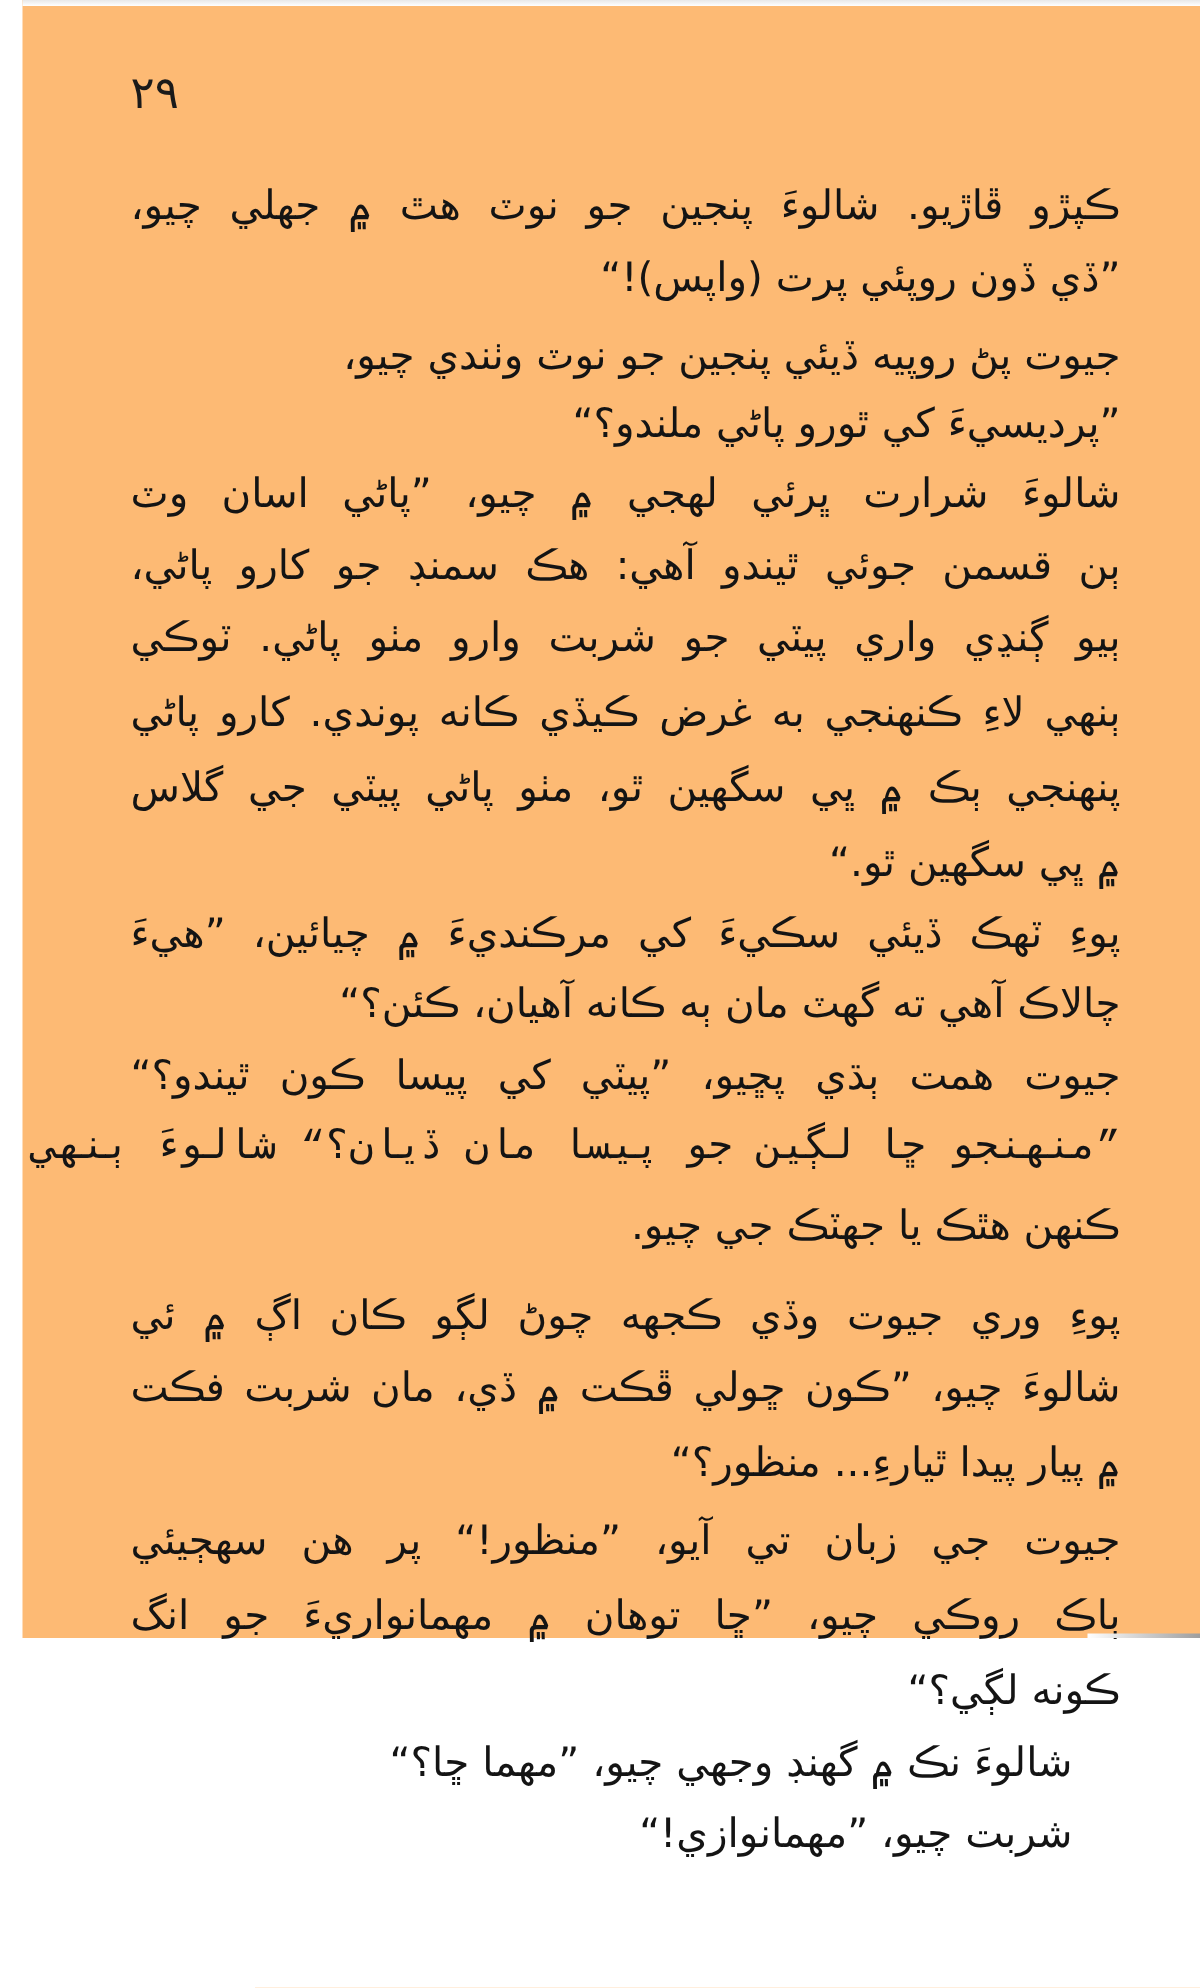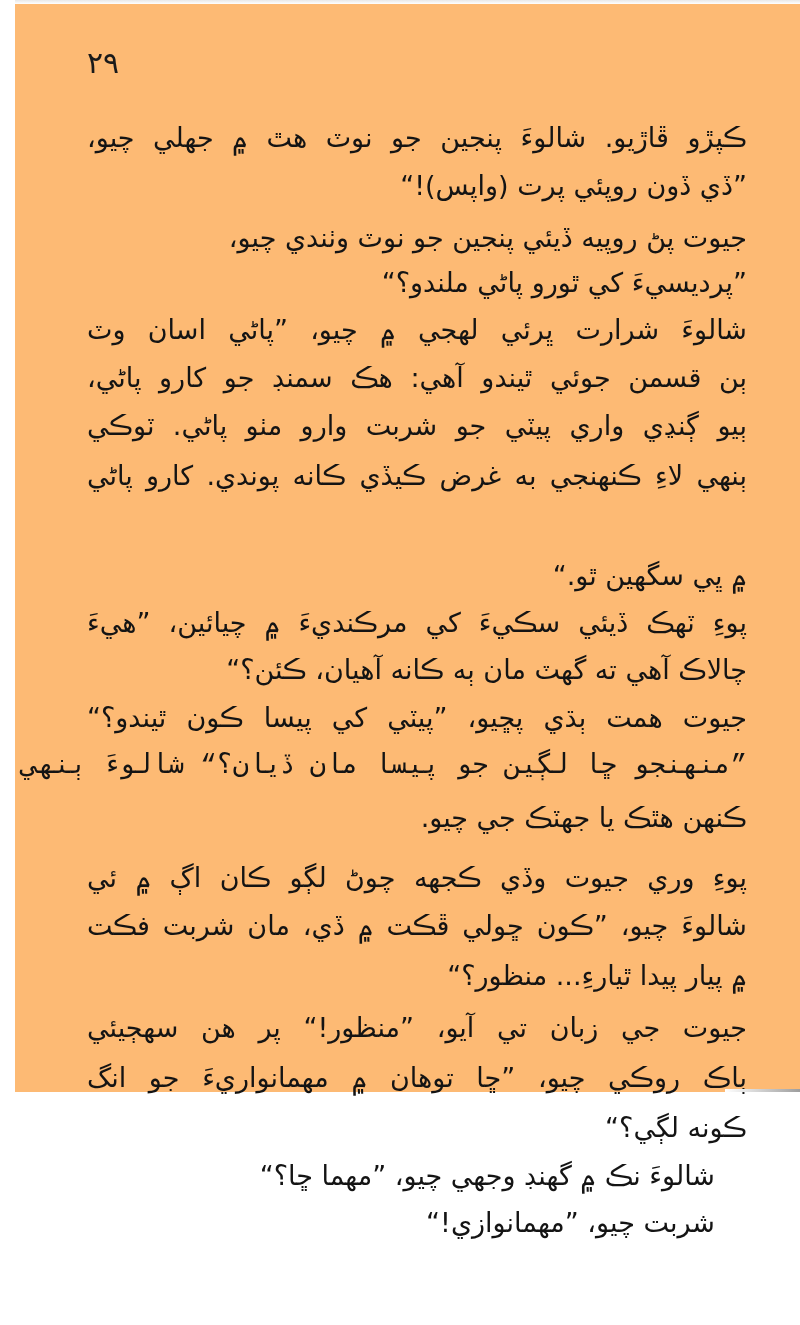--- a/index.html
+++ b/index.html
@@ -67,20 +67,21 @@
   <div class="page-number">٢٩</div>
 
   <div class="line full" style="top:120px;">ڪپڙو ڦاڙيو. شالوءَ پنجين جو نوٽ هٿ ۾ جهلي چيو،</div>
   <div class="line short" style="top:168px; right:68px;">”ڏي ڏون روپئي پرت (واپس)!“</div>
   <div class="line short" style="top:220px; right:68px;">جيوت پڻ روپيه ڏيئي پنجين جو نوٽ وٺندي چيو،</div>
   <div class="line short" style="top:265px; right:68px;">”پرديسيءَ کي ٿورو پاڻي ملندو؟“</div>
   <div class="line full" style="top:312px;">شالوءَ شرارت ڀرئي لهجي ۾ چيو، ”پاڻي اسان وٽ</div>
   <div class="line full" style="top:360px;">ٻن قسمن جوئي ٿيندو آهي: هڪ سمنڊ جو کارو پاڻي،</div>
   <div class="line full" style="top:408px;">ٻيو ڳنڍي واري پيٽي جو شربت وارو مٺو پاڻي. ٽوڪي</div>
   <div class="line full" style="top:458px;">ٻنهي لاءِ ڪنهنجي به غرض ڪيڏي ڪانه پوندي. کارو پاڻي</div>
+  <div class="line full" style="top:508px;">پنهنجي ٻڪ ۾ ڀي سگهين ٿو، مٺو پاڻي پيٽي جي گلاس</div>
   <div class="line short" style="top:558px; right:68px;">۾ ڀي سگهين ٿو.“</div>
   <div class="line full" style="top:605px;">پوءِ ٽهڪ ڏيئي سڪيءَ کي مرڪنديءَ ۾ چيائين، ”هيءَ</div>
   <div class="line short" style="top:652px; right:68px;">چالاڪ آهي ته گهٽ مان ٻه ڪانه آهيان، ڪئن؟“</div>
   <div class="line full" style="top:700px;">جيوت همت ٻڌي پڇيو، ”پيٽي کي پيسا ڪون ٿيندو؟“</div>
   <div class="line full" style="top:748px;font-family:Liberation Mono, monospace;">”منهنجو ڇا لڳين جو پيسا مان ڏيان؟“ شالوءَ ٻنهي</div>
   <div class="line short" style="top:800px; right:68px;">ڪنهن هٿڪ يا جهٽڪ جي چيو.</div>
   <div class="line full" style="top:860px;">پوءِ وري جيوت وڏي ڪجهه چوڻ لڳو ڪان اڳ ۾ ئي</div>
   <div class="line full" style="top:908px;">شالوءَ چيو، ”ڪون ڇولي ڦڪت ۾ ڏي، مان شربت فڪت</div>
   <div class="line short" style="top:958px; right:68px;">۾ پيار پيدا ٿيارءِ... منظور؟“</div>
   <div class="line full" style="top:1010px;">جيوت جي زبان تي آيو، ”منظور!“ پر هن سهڄيئي</div>

